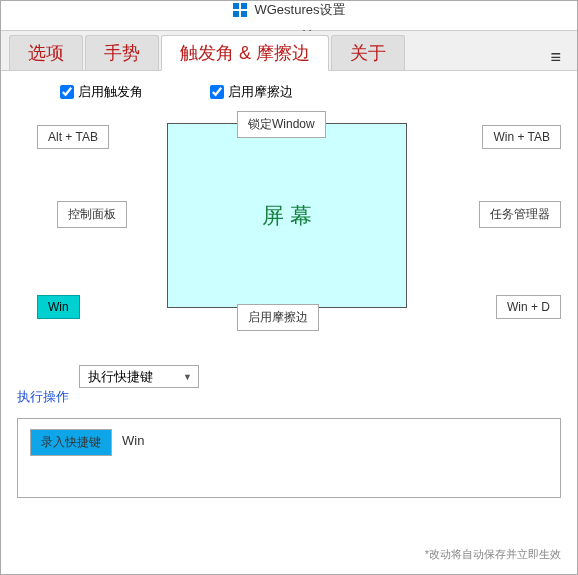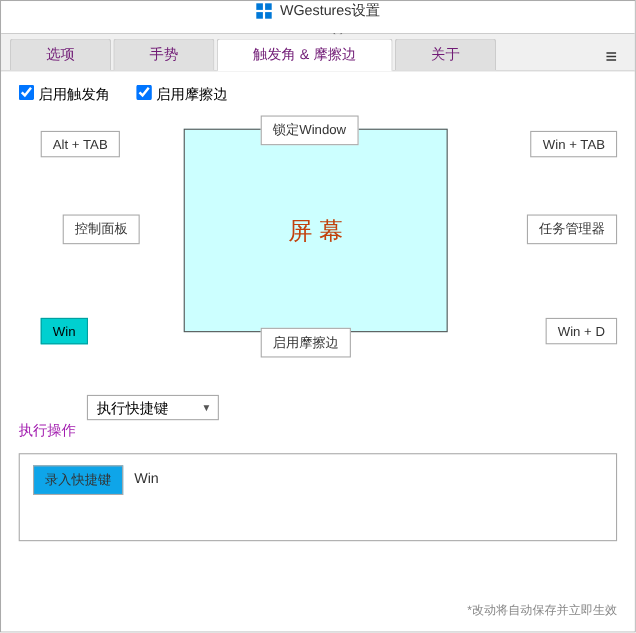--- a/index.html
+++ b/index.html
@@ -59,27 +59,27 @@
       border: none;
     }
     .tab-bar {
       display: flex;
       align-items: flex-end;
       background: #f0f0f0;
       border-bottom: 1px solid #ccc;
       padding: 4px 8px 0 8px;
     }
     .tab {
-      padding: 5px 32px;
+      padding: 5px 18px;
       border: 1px solid #ccc;
       border-bottom: none;
       background: #e0e0e0;
       cursor: pointer;
-      font-size: 13px;
-      color: #701a75;
+      font-size: 18px;
+      color: #b91c1c;
       margin-right: 2px;
       border-radius: 3px 3px 0 0;
     }
     .tab.active {
       background: #fff;
       border-bottom: 1px solid #fff;
       margin-bottom: -1px;
     }
     .tab-bar-menu {
       margin-left: auto;
@@ -97,22 +97,24 @@
       gap: 8px;
     }
     .checkboxes-row {
       display: flex;
       align-items: center;
       gap: 24px;
       margin-bottom: 4px;
     }
     .checkbox-label {
       display: flex;
+      align-items: center;
       gap: 4px;
       font-size: 13px;
+      margin-left: 43px;
     }
     .checkbox-label input[type=checkbox] {
       width: 14px;
       height: 14px;
     }
     .touch-grid-area {
       position: relative;
       width: 100%;
       height: 220px;
       margin-bottom: 4px;
@@ -130,21 +132,21 @@
     .screen-label {
       position: absolute;
       left: 150px;
       top: 10px;
       width: 240px;
       height: 185px;
       display: flex;
       align-items: center;
       justify-content: center;
       font-size: 22px;
-      color: #c2410c;
+      color: #15803d;
       pointer-events: none;
     }
     
     .grid-btn {
       position: absolute;
       background: #fff;
       border: 1px solid #aaa;
       padding: 4px 10px;
       font-size: 12px;
       cursor: pointer;
@@ -197,21 +199,21 @@
       bottom: 14px;
     }
     .action-row {
       display: flex;
       align-items: center;
       gap: 10px;
       margin-top: 2px;
     }
     .action-label {
       font-size: 13px;
-      color: #a21caf;
+      color: #1d4ed8;
       margin-top: 41px;
     }
     .action-select {
       border: 1px solid #aaa;
       background: #fff;
       padding: 3px 24px 3px 8px;
       font-size: 13px;
       cursor: pointer;
       appearance: none;
       -webkit-appearance: none;

